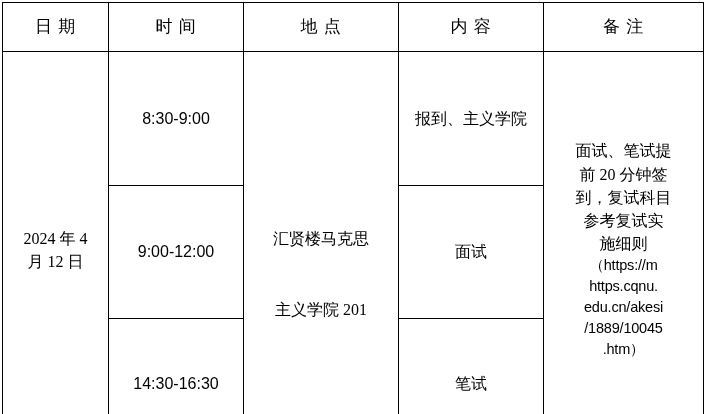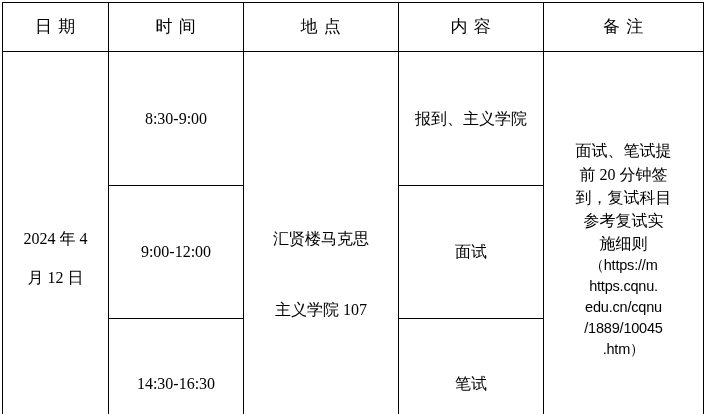--- a/index.html
+++ b/index.html
@@ -58,32 +58,32 @@
   }
   tr.row1 td { height: 125px; }
   tr.row2 td { height: 124px; margin-left: 36px; }
   tr.row3 td { height: 121px; }
 
   .date-cell {
     font-size: 16px;
     line-height: 1.7;
     padding: 0 6px;
   }
-  .date-cell .line { display: block; margin-top: 16px; }
+  .date-cell .line { display: block; }
 
   .place-cell {
     font-size: 16px;
     line-height: 1.75;
     padding: 0 8px;
   }
   .place-cell .line { display: block; margin-top: 48px; }
 
   .time-cell {
     font-size: 15.5px;
-    font-family: Liberation Serif, serif;
+    font-family: Liberation Sans, sans-serif;
   }
 
   .content-cell {
     font-size: 16px;
   }
 
   .remark-cell {
     font-size: 15.5px;
     line-height: 1.62;
     text-align: center;
@@ -134,32 +134,32 @@
     </thead>
     <tbody>
       <tr class="row1">
         <td class="cell date-cell" rowspan="3">
           <span class="line">2024 年 4</span>
           <span class="line">月 12 日</span>
         </td>
         <td class="cell time-cell">8:30-9:00</td>
         <td class="cell place-cell" rowspan="3">
           <span class="line">汇贤楼马克思</span>
-          <span class="line">主义学院 107</span>
+          <span class="line">主义学院 201</span>
         </td>
         <td class="cell content-cell">报到、主义学院</td>
         <td class="cell remark-cell" rowspan="3">
           <span class="rline">面试、笔试提</span>
           <span class="rline">前 20 分钟签</span>
           <span class="rline">到，复试科目</span>
           <span class="rline">参考复试实</span>
           <span class="rline">施细则</span>
           <span class="rline mono">（https://m</span>
           <span class="rline mono">https.cqnu.</span>
-          <span class="rline mono">edu.cn/cqnu</span>
+          <span class="rline mono">edu.cn/akesi</span>
           <span class="rline mono">/1889/10045</span>
           <span class="rline mono">.htm）</span>
         </td>
       </tr>
       <tr class="row2">
         <td class="cell time-cell">9:00-12:00</td>
         <td class="cell content-cell">面试</td>
       </tr>
       <tr class="row3">
         <td class="cell time-cell">14:30-16:30</td>

